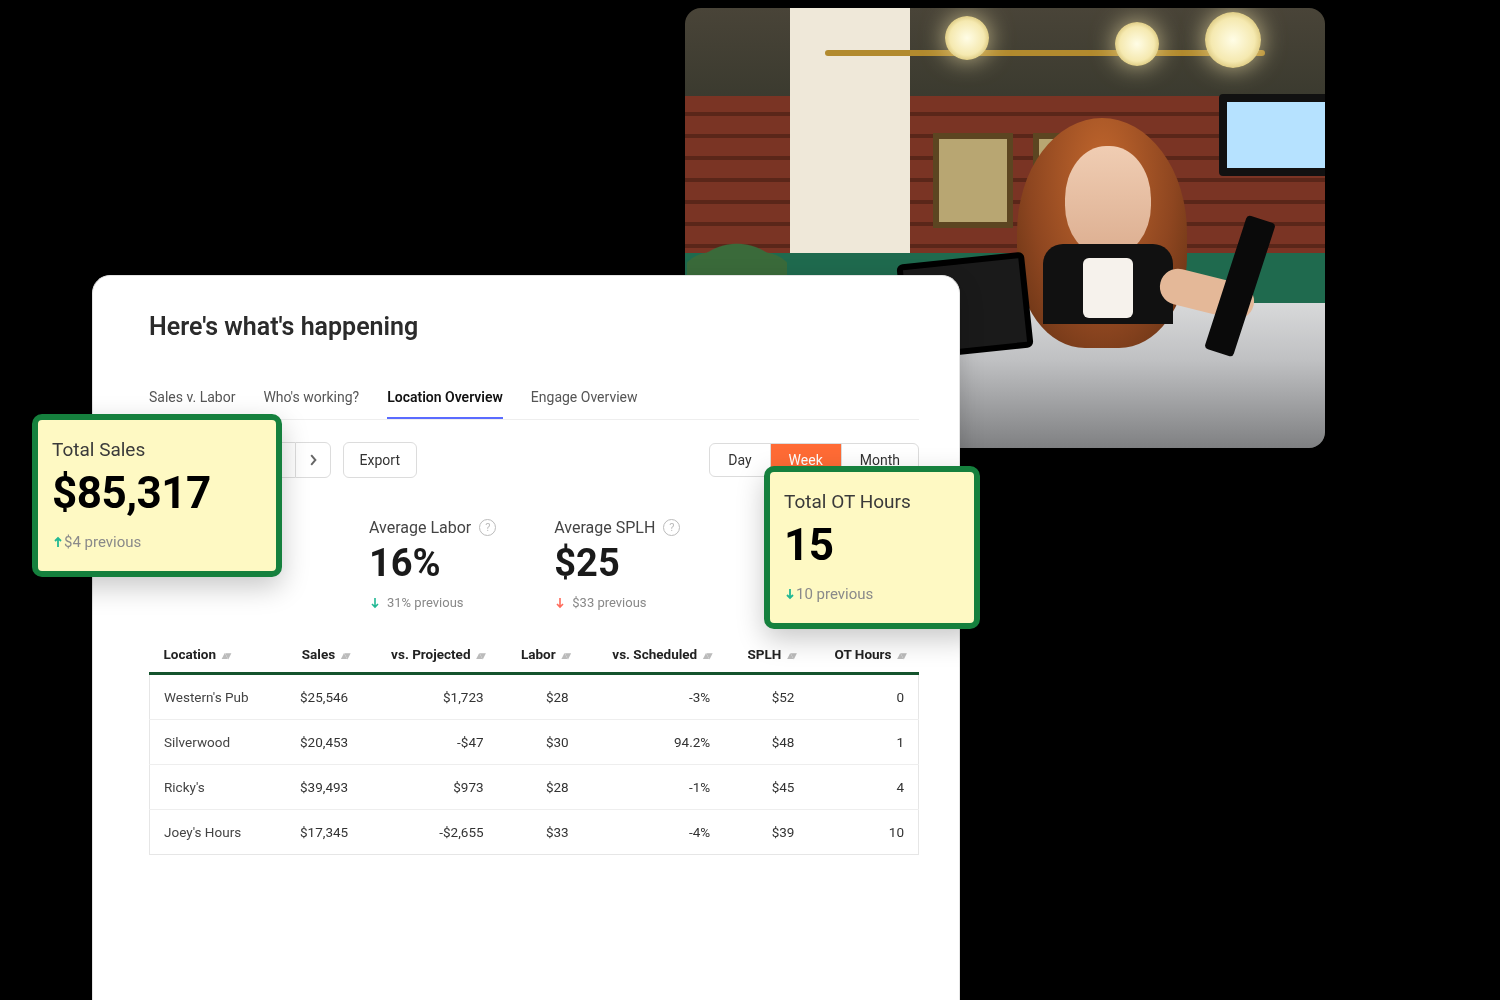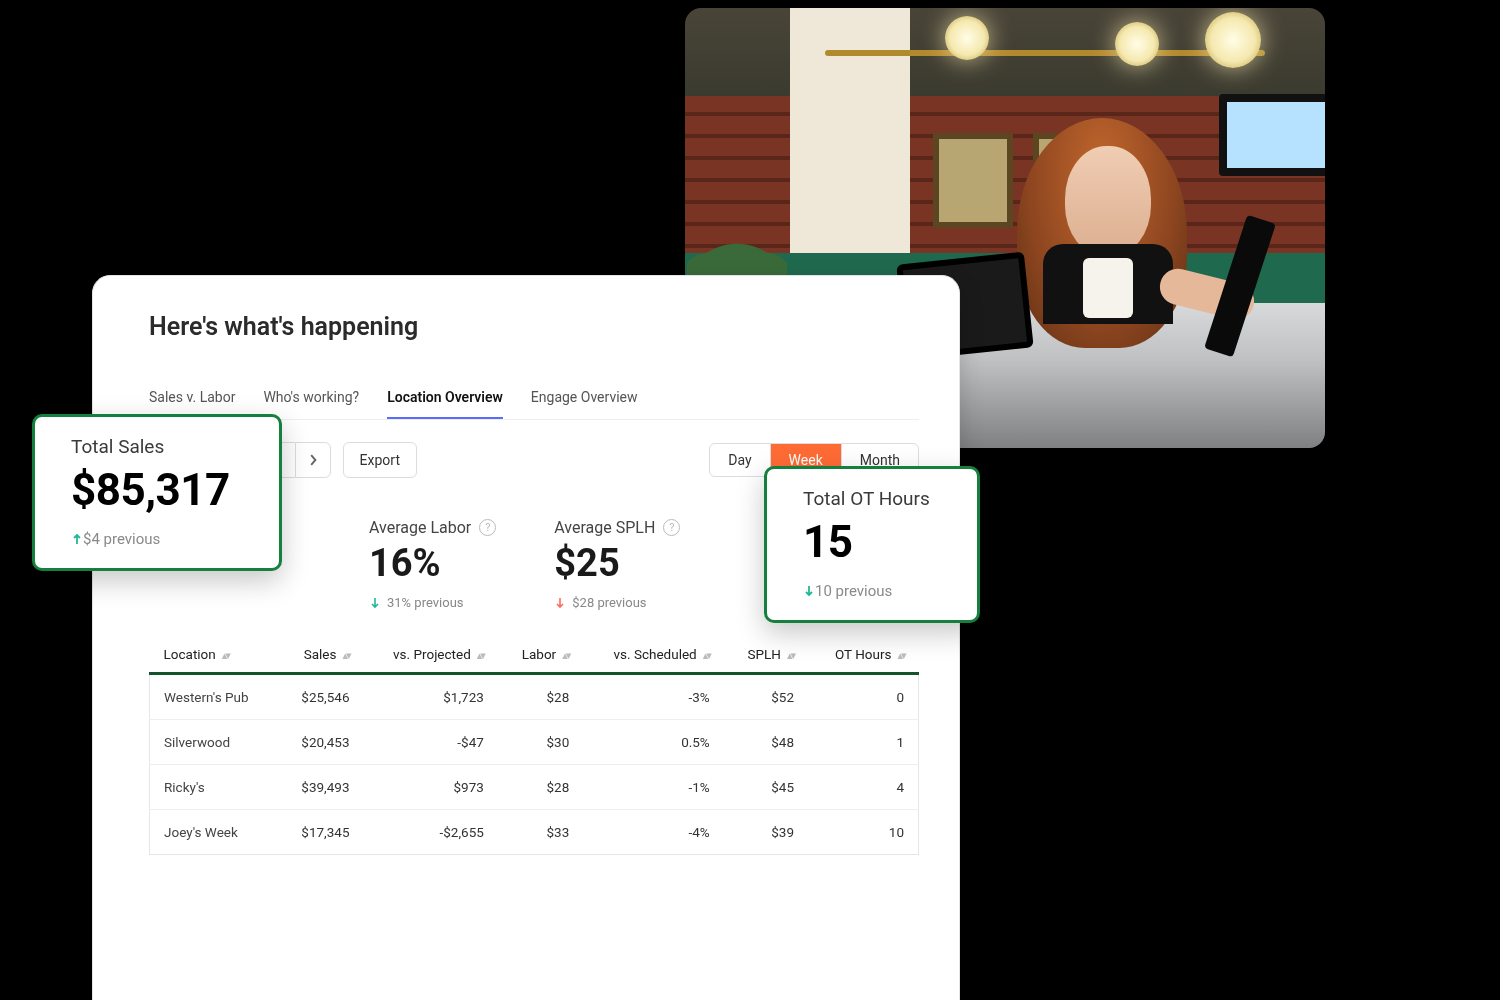--- a/index.html
+++ b/index.html
@@ -79,33 +79,33 @@
   .seg .opt + .opt { border-left:1px solid #dcdcdc; }
   .seg .opt.active { background:#ff6b35; color:#fff; }
 
   .kpis { display:flex; gap:58px; margin:40px 0 6px 220px; }
   .kpi .label { font-size:16px; color:#444; display:flex; align-items:center; gap:8px; }
   .kpi .value { font-size:38px; font-weight:700; margin-top:4px; }
   .kpi .delta { font-size:13px; margin-top:10px; color:#888; display:flex; align-items:center; gap:6px; }
   .q { width:17px; height:17px; border:1.5px solid #bbb; border-radius:50%; display:inline-flex; align-items:center; justify-content:center; font-size:11px; color:#bbb; }
 
   .tbl { width:100%; border-collapse:collapse; margin-top:26px; font-size:13.5px; }
-  .tbl th { text-align:right; font-weight:400; color:#222; padding:10px 14px; }
+  .tbl th { text-align:right; font-weight:700; color:#222; padding:10px 14px; }
   .tbl th:first-child { text-align:left; }
   .tbl th .sort { color:#bbb; font-size:11px; margin-left:6px; letter-spacing:-2px; }
   .tbl td { text-align:right; padding:14px 14px; border-top:1px solid #eee; color:#333; }
   .tbl td:first-child { text-align:left; color:#444; }
   .tbl tbody tr:first-child td { border-top:3px solid #14532d; }
   .tbl tbody { border:1px solid #e6e6e6; border-radius:6px; }
   .pos { color:#1fbf98; } .neg { color:#ff5b4d; }
 
   
   .callout {
-    position:absolute; background:#ffffff; border:3px solid #15803d; border-radius:10px;
-    box-shadow:0 10px 28px rgba(0,0,0,.22); padding:18px 26px 20px 36px;
+    position:absolute; background:#fef9c3; border:6px solid #15803d; border-radius:10px;
+    box-shadow:0 10px 28px rgba(0,0,0,.22); padding:18px 26px 20px 14px;
   }
   .callout .label { font-size:19px; color:#3a3a3a; }
   .callout .value { font-size:44px; font-weight:700; margin-top:6px; letter-spacing:-0.5px; }
   .callout .delta { font-size:15px; color:#8a8a8a; margin-top:14px; display:flex; align-items:center; gap:0; }
   .callout.c1 { top:414px; left:32px; width:250px; }
   .callout.c2 { top:466px; left:764px; width:216px; }
 
   svg.ic { width:12px; height:12px; }
 </style>
 </head>
@@ -183,21 +183,21 @@
     <div class="kpi">
       <div class="label">
         <span>Average SPLH</span>
         <span class="q">?</span>
       </div>
       <div class="value">$25</div>
       <div class="delta">
         <svg class="ic" viewBox="0 0 10 12">
             <path d="M5 1v9M2 7l3 3 3-3" fill="none" stroke="#ff6b5b" stroke-width="1.6"></path>
           </svg>
-        <span>$28 previous</span>
+        <span>$33 previous</span>
       </div>
     </div>
   </div>
 
   <table class="tbl">
     <thead>
         <tr id="thead-row">
           <th><span>Location</span><span class="sort">▴▾</span></th>
           <th><span>Sales</span><span class="sort">▴▾</span></th>
           <th><span>vs. Projected</span><span class="sort">▴▾</span></th>
@@ -215,35 +215,35 @@
           <td>$28</td>
           <td class="neg">-3%</td>
           <td>$52</td>
           <td>0</td>
         </tr>
         <tr>
           <td>Silverwood</td>
           <td>$20,453</td>
           <td class="neg">-$47</td>
           <td>$30</td>
-          <td class="neg">0.5%</td>
+          <td class="neg">94.2%</td>
           <td>$48</td>
           <td>1</td>
         </tr>
         <tr>
           <td>Ricky's</td>
           <td>$39,493</td>
           <td class="pos">$973</td>
           <td>$28</td>
           <td class="neg">-1%</td>
           <td>$45</td>
           <td>4</td>
         </tr>
         <tr>
-          <td>Joey's Week</td>
+          <td>Joey's Hours</td>
           <td>$17,345</td>
           <td class="neg">-$2,655</td>
           <td>$33</td>
           <td class="neg">-4%</td>
           <td>$39</td>
           <td>10</td>
         </tr>
       </tbody>
   </table>
 </div>

